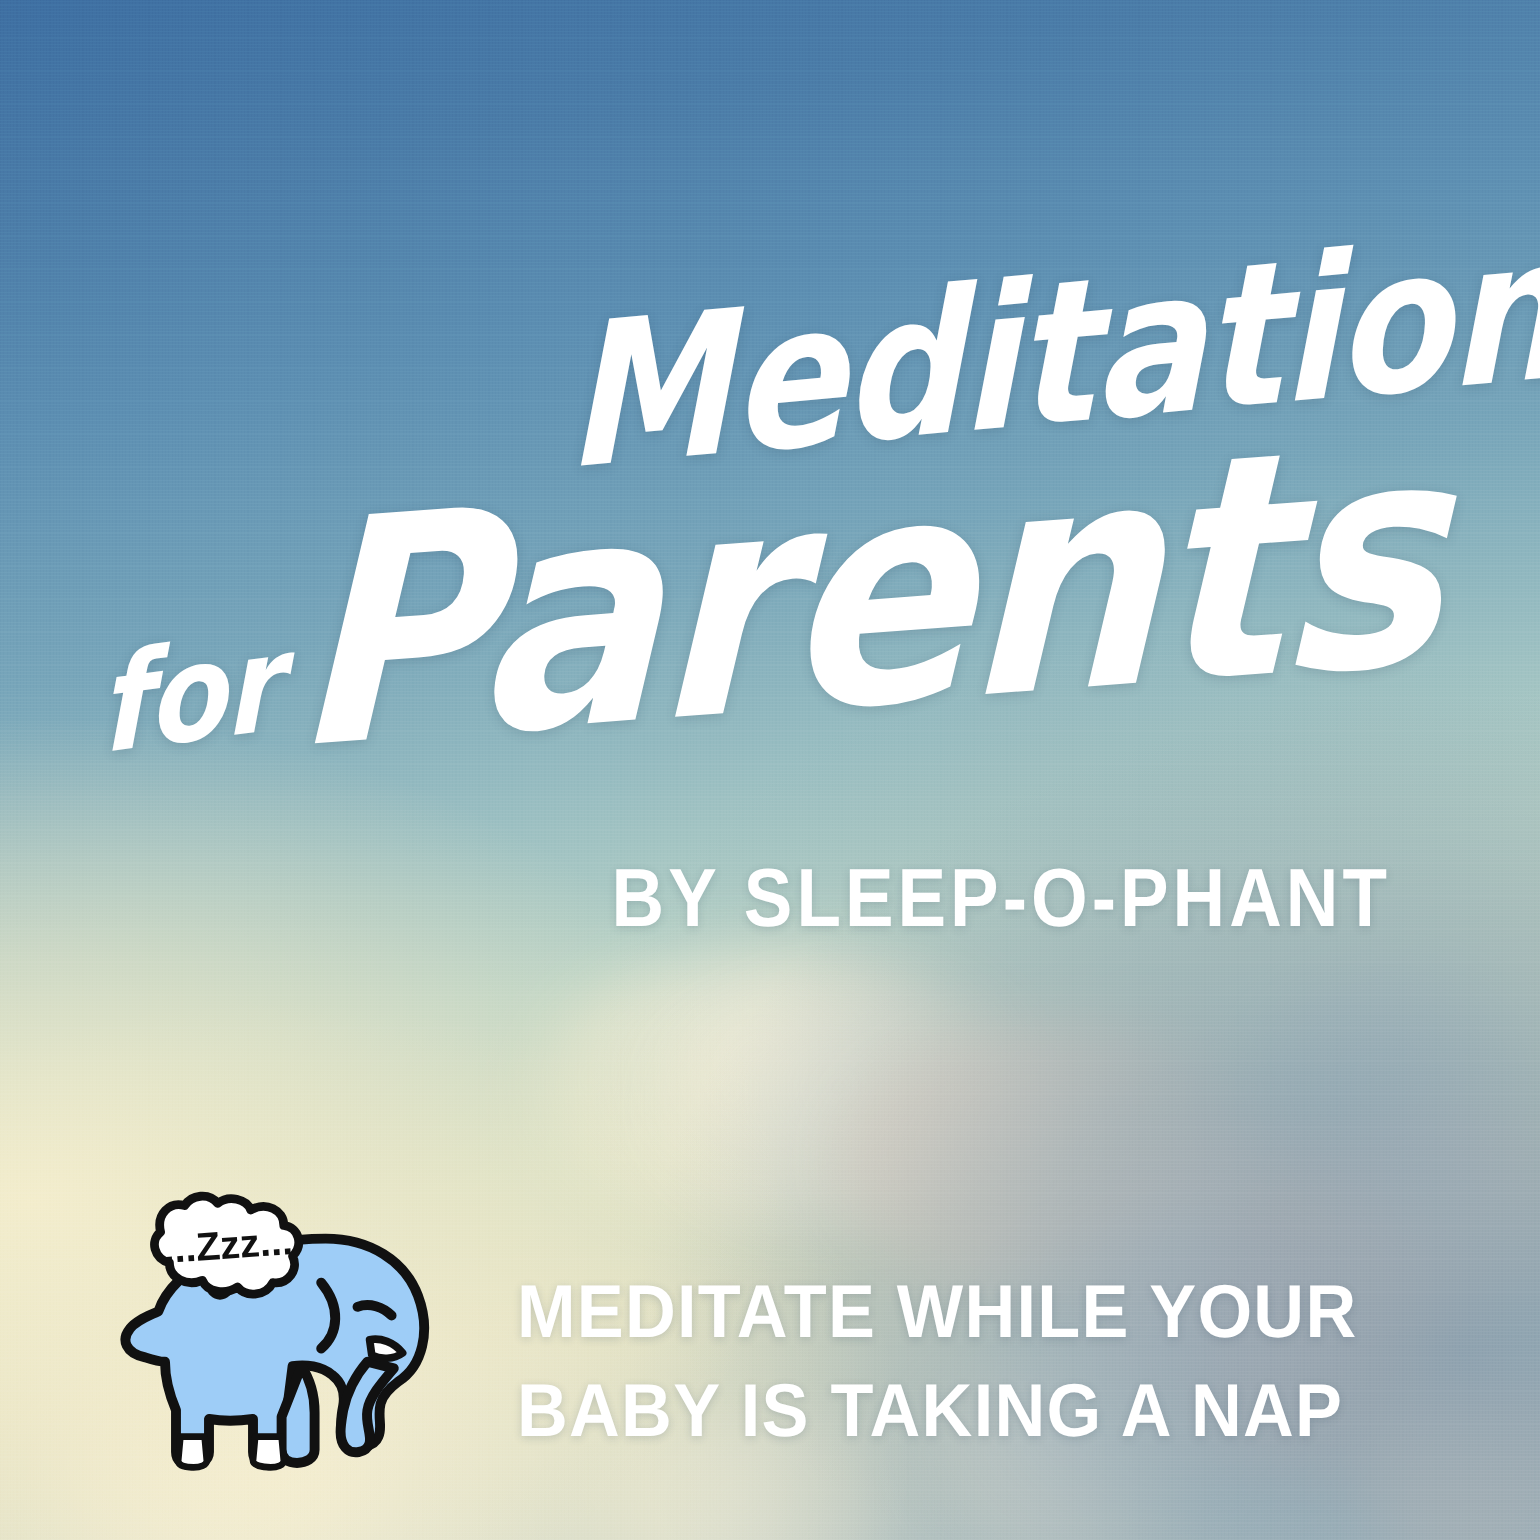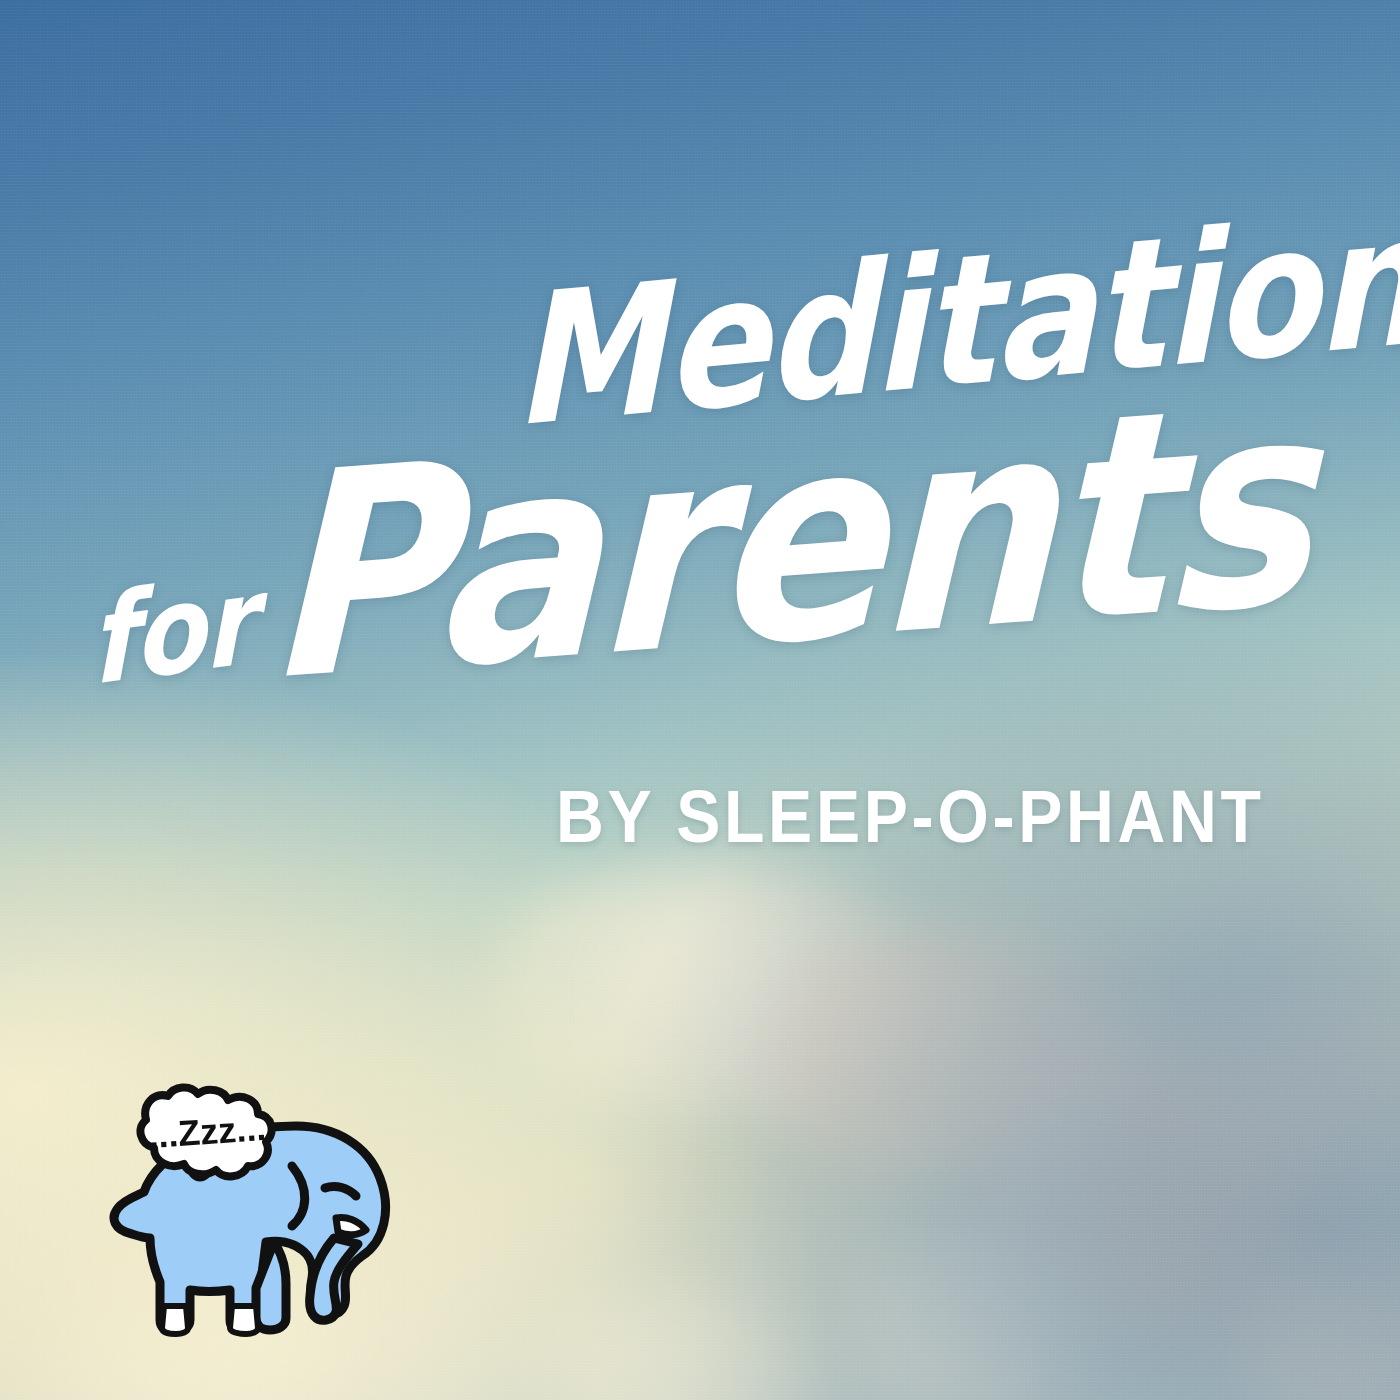--- a/index.html
+++ b/index.html
@@ -194,20 +194,24 @@
   <div class="grain"></div>
 
   <div class="title-layer">
     <div class="script" id="w-meditation">Meditation</div>
     <div class="script" id="w-for">for</div>
     <div class="script" id="w-parents">Parents</div>
   </div>
 
   <div class="display" id="byline">BY SLEEP-O-PHANT</div>
 
+  <div class="tagline">
+    <div>MEDITATE WHILE YOUR</div>
+    <div>BABY IS TAKING A NAP</div>
+  </div>
 
   <div id="elephant">
     <svg viewBox="0 0 310 255" xmlns="http://www.w3.org/2000/svg">
       <g>
 
         <path fill="#9ecdf7" stroke="#111111" stroke-width="9" stroke-linejoin="round" stroke-linecap="round" d="M 36,142
                  C 18,138 14,126 22,116
                  C 28,108 40,104 48,100
                  C 54,82 74,60 102,50
                  C 130,40 168,34 200,34

